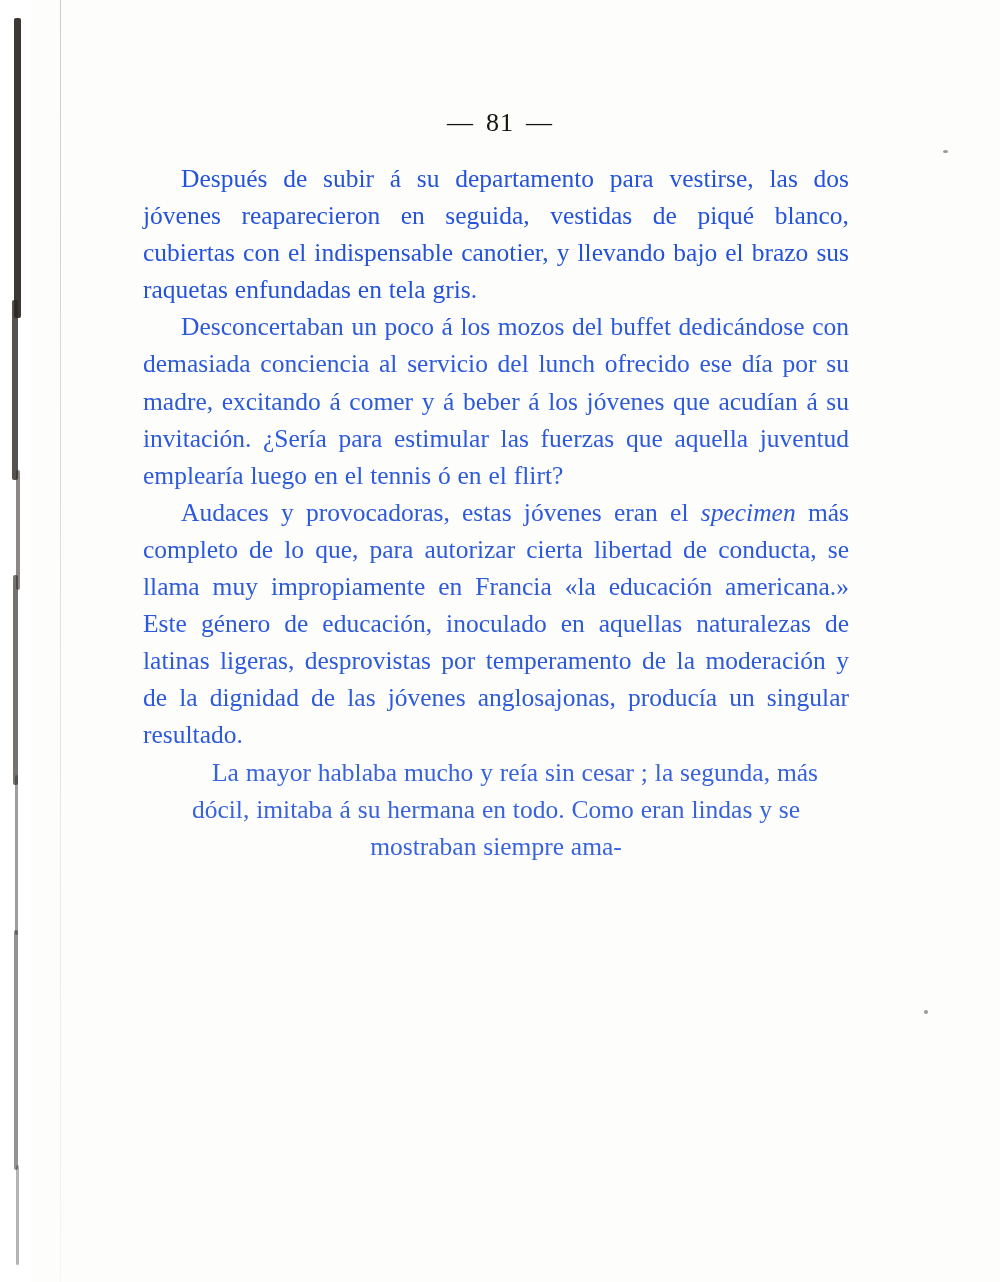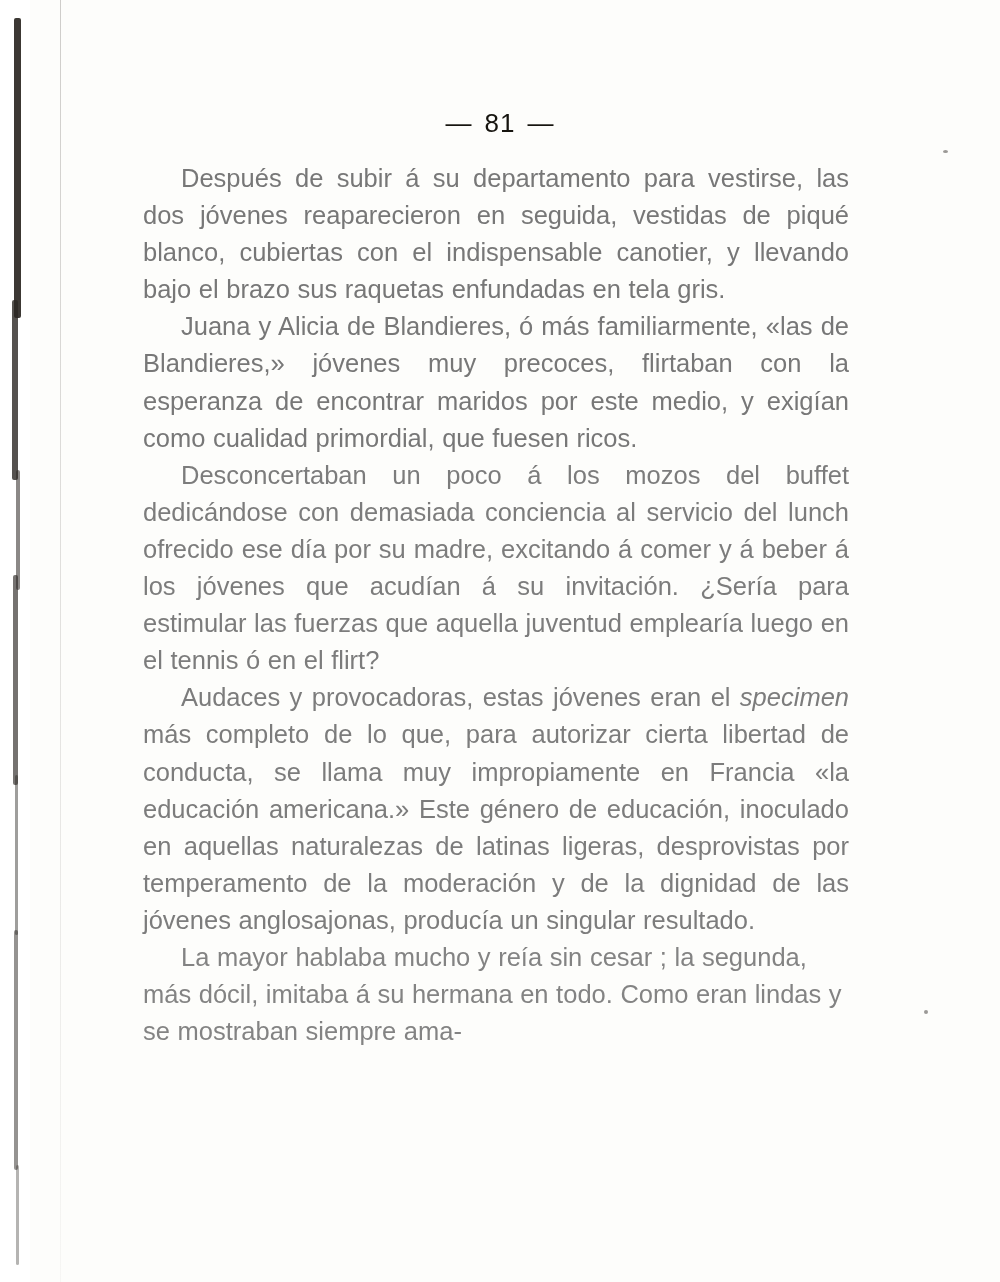--- a/index.html
+++ b/index.html
@@ -6,21 +6,21 @@
     margin: 0;
     padding: 0;
     background: #ffffff;
   }
   .page {
     position: relative;
     width: 1000px;
     height: 1282px;
     background: #fdfdfb;
     overflow: hidden;
-    font-family: Liberation Sans, sans-serif;
+    font-family: Liberation Serif, serif;
     color: #1a1a1a;
   }
 
   
   .binding {
     position: absolute;
     left: 0;
     top: 0;
     width: 30px;
     height: 1282px;
@@ -72,25 +72,25 @@
     left: 143px;
     top: 160px;
     width: 706px;
   }
   p.par {
     margin: 0;
     font-size: 25.5px;
     line-height: 37.1px;
     text-align: justify;
     text-indent: 38px;
-    color: #737373;
+    color: #1d4ed8;
     word-spacing: 0.5px;
     -webkit-font-smoothing: none;
   }
-  p.par:last-child { text-align: left; }
+  p.par:last-child { text-align: center; }
   .it { font-style: italic; margin-top: 36px; }
 
   
   .fade-a { opacity: 0.97; }
   .fade-b { opacity: 0.93; }
   .fade-c { opacity: 0.88; }
 
   .right-speck-1 { right: 52px; top: 150px; width: 5px; height: 3px; }
   .right-speck-2 { right: 72px; top: 1010px; width: 4px; height: 4px; }
 </style>
@@ -111,19 +111,18 @@
   <div class="edge-hair"></div>
   <div class="speck right-speck-1"></div>
   <div class="speck right-speck-2"></div>
 
   <div class="folio">
     <span class="dash">—</span><span>81</span><span class="dash">—</span>
   </div>
 
   <div class="body-text">
     <p class="par fade-a">Después de subir á su departamento para vestirse, las dos jóvenes reaparecieron en seguida, vestidas de piqué blanco, cubiertas con el indispensable canotier, y llevando bajo el brazo sus raquetas enfundadas en tela gris.</p>
-    <p class="par fade-a">Juana y Alicia de Blandieres, ó más familiarmente, «las de Blandieres,» jóvenes muy precoces, flirtaban con la esperanza de encontrar maridos por este medio, y exigían como cualidad primordial, que fuesen ricos.</p>
     <p class="par fade-b">Desconcertaban un poco á los mozos del buffet dedicándose con demasiada conciencia al servicio del lunch ofrecido ese día por su madre, excitando á comer y á beber á los jóvenes que acudían á su invitación. ¿Sería para estimular las fuerzas que aquella juventud emplearía luego en el tennis ó en el flirt?</p>
     <p class="par fade-b"><span>Audaces y provocadoras, estas jóvenes eran el </span><span class="it">specimen</span><span> más completo de lo que, para autorizar cierta libertad de conducta, se llama muy impropiamente en Francia «la educación americana.» Este género de educación, inoculado en aquellas naturalezas de latinas ligeras, desprovistas por temperamento de la moderación y de la dignidad de las jóvenes anglosajonas, producía un singular resultado.</span></p>
     <p class="par fade-c">La mayor hablaba mucho y reía sin cesar ; la segunda, más dócil, imitaba á su hermana en todo. Como eran lindas y se mostraban siempre ama-</p>
   </div>
 
 </div>
 
 </body></html>

